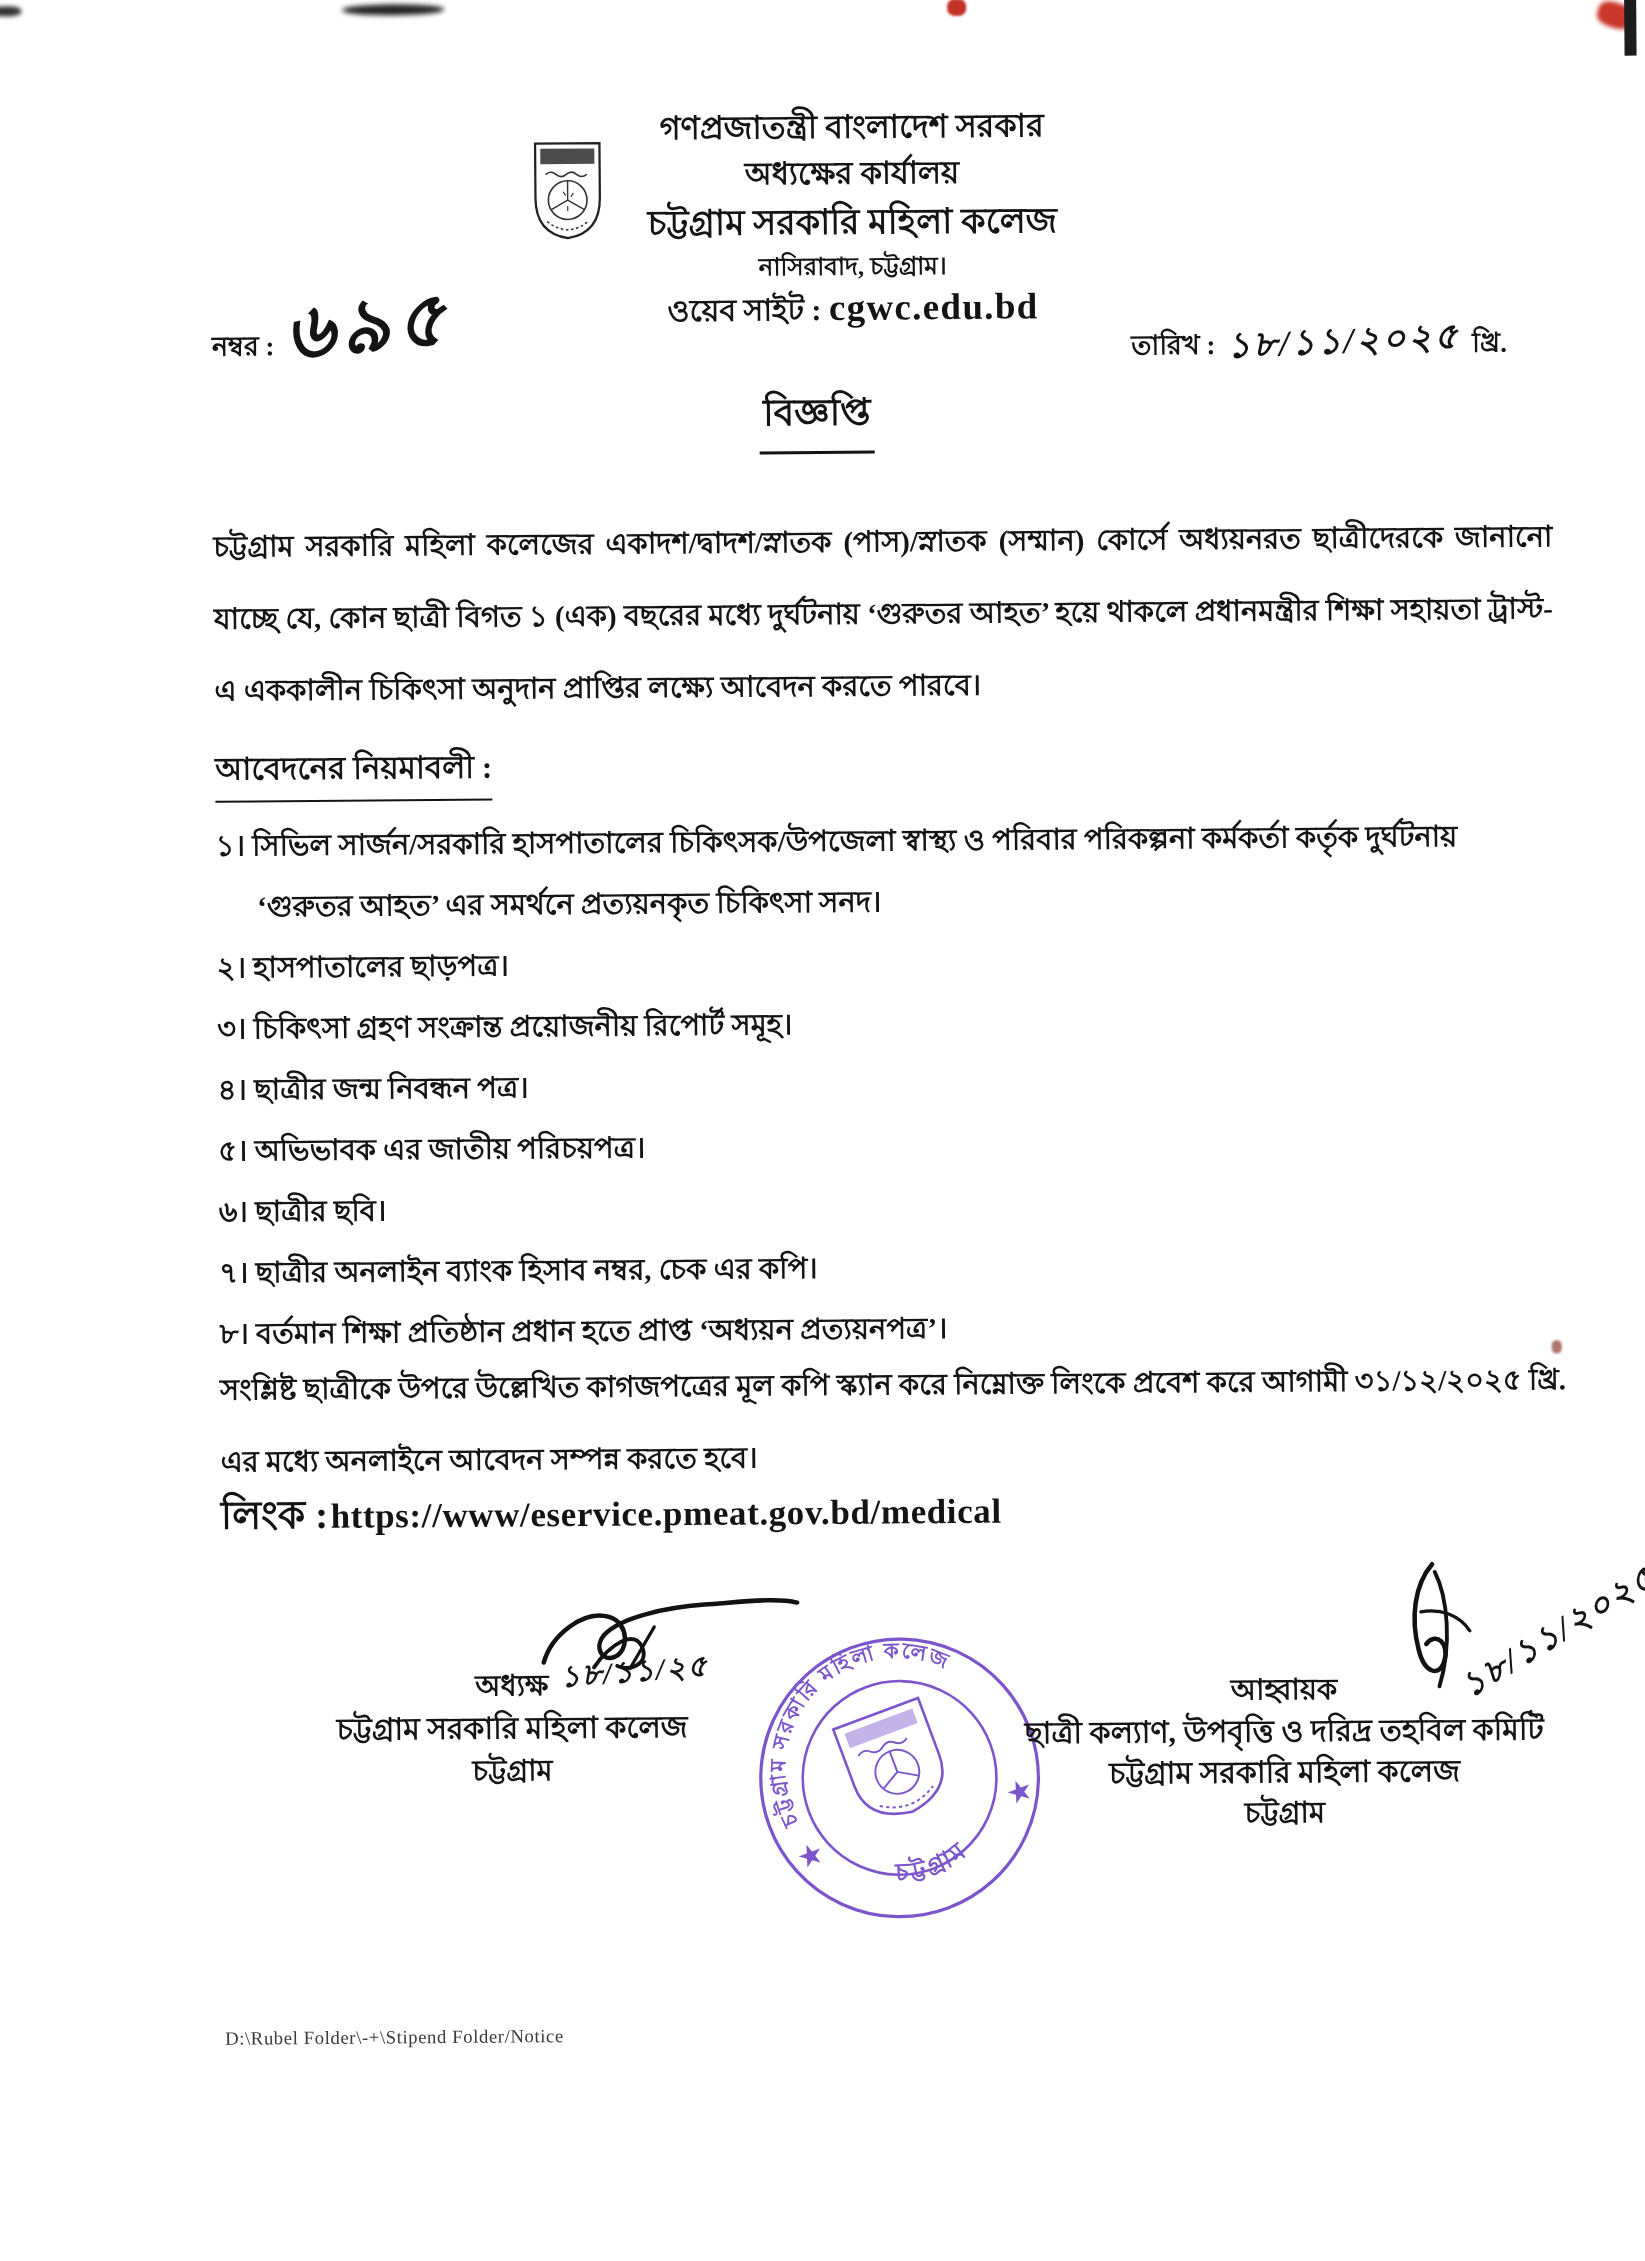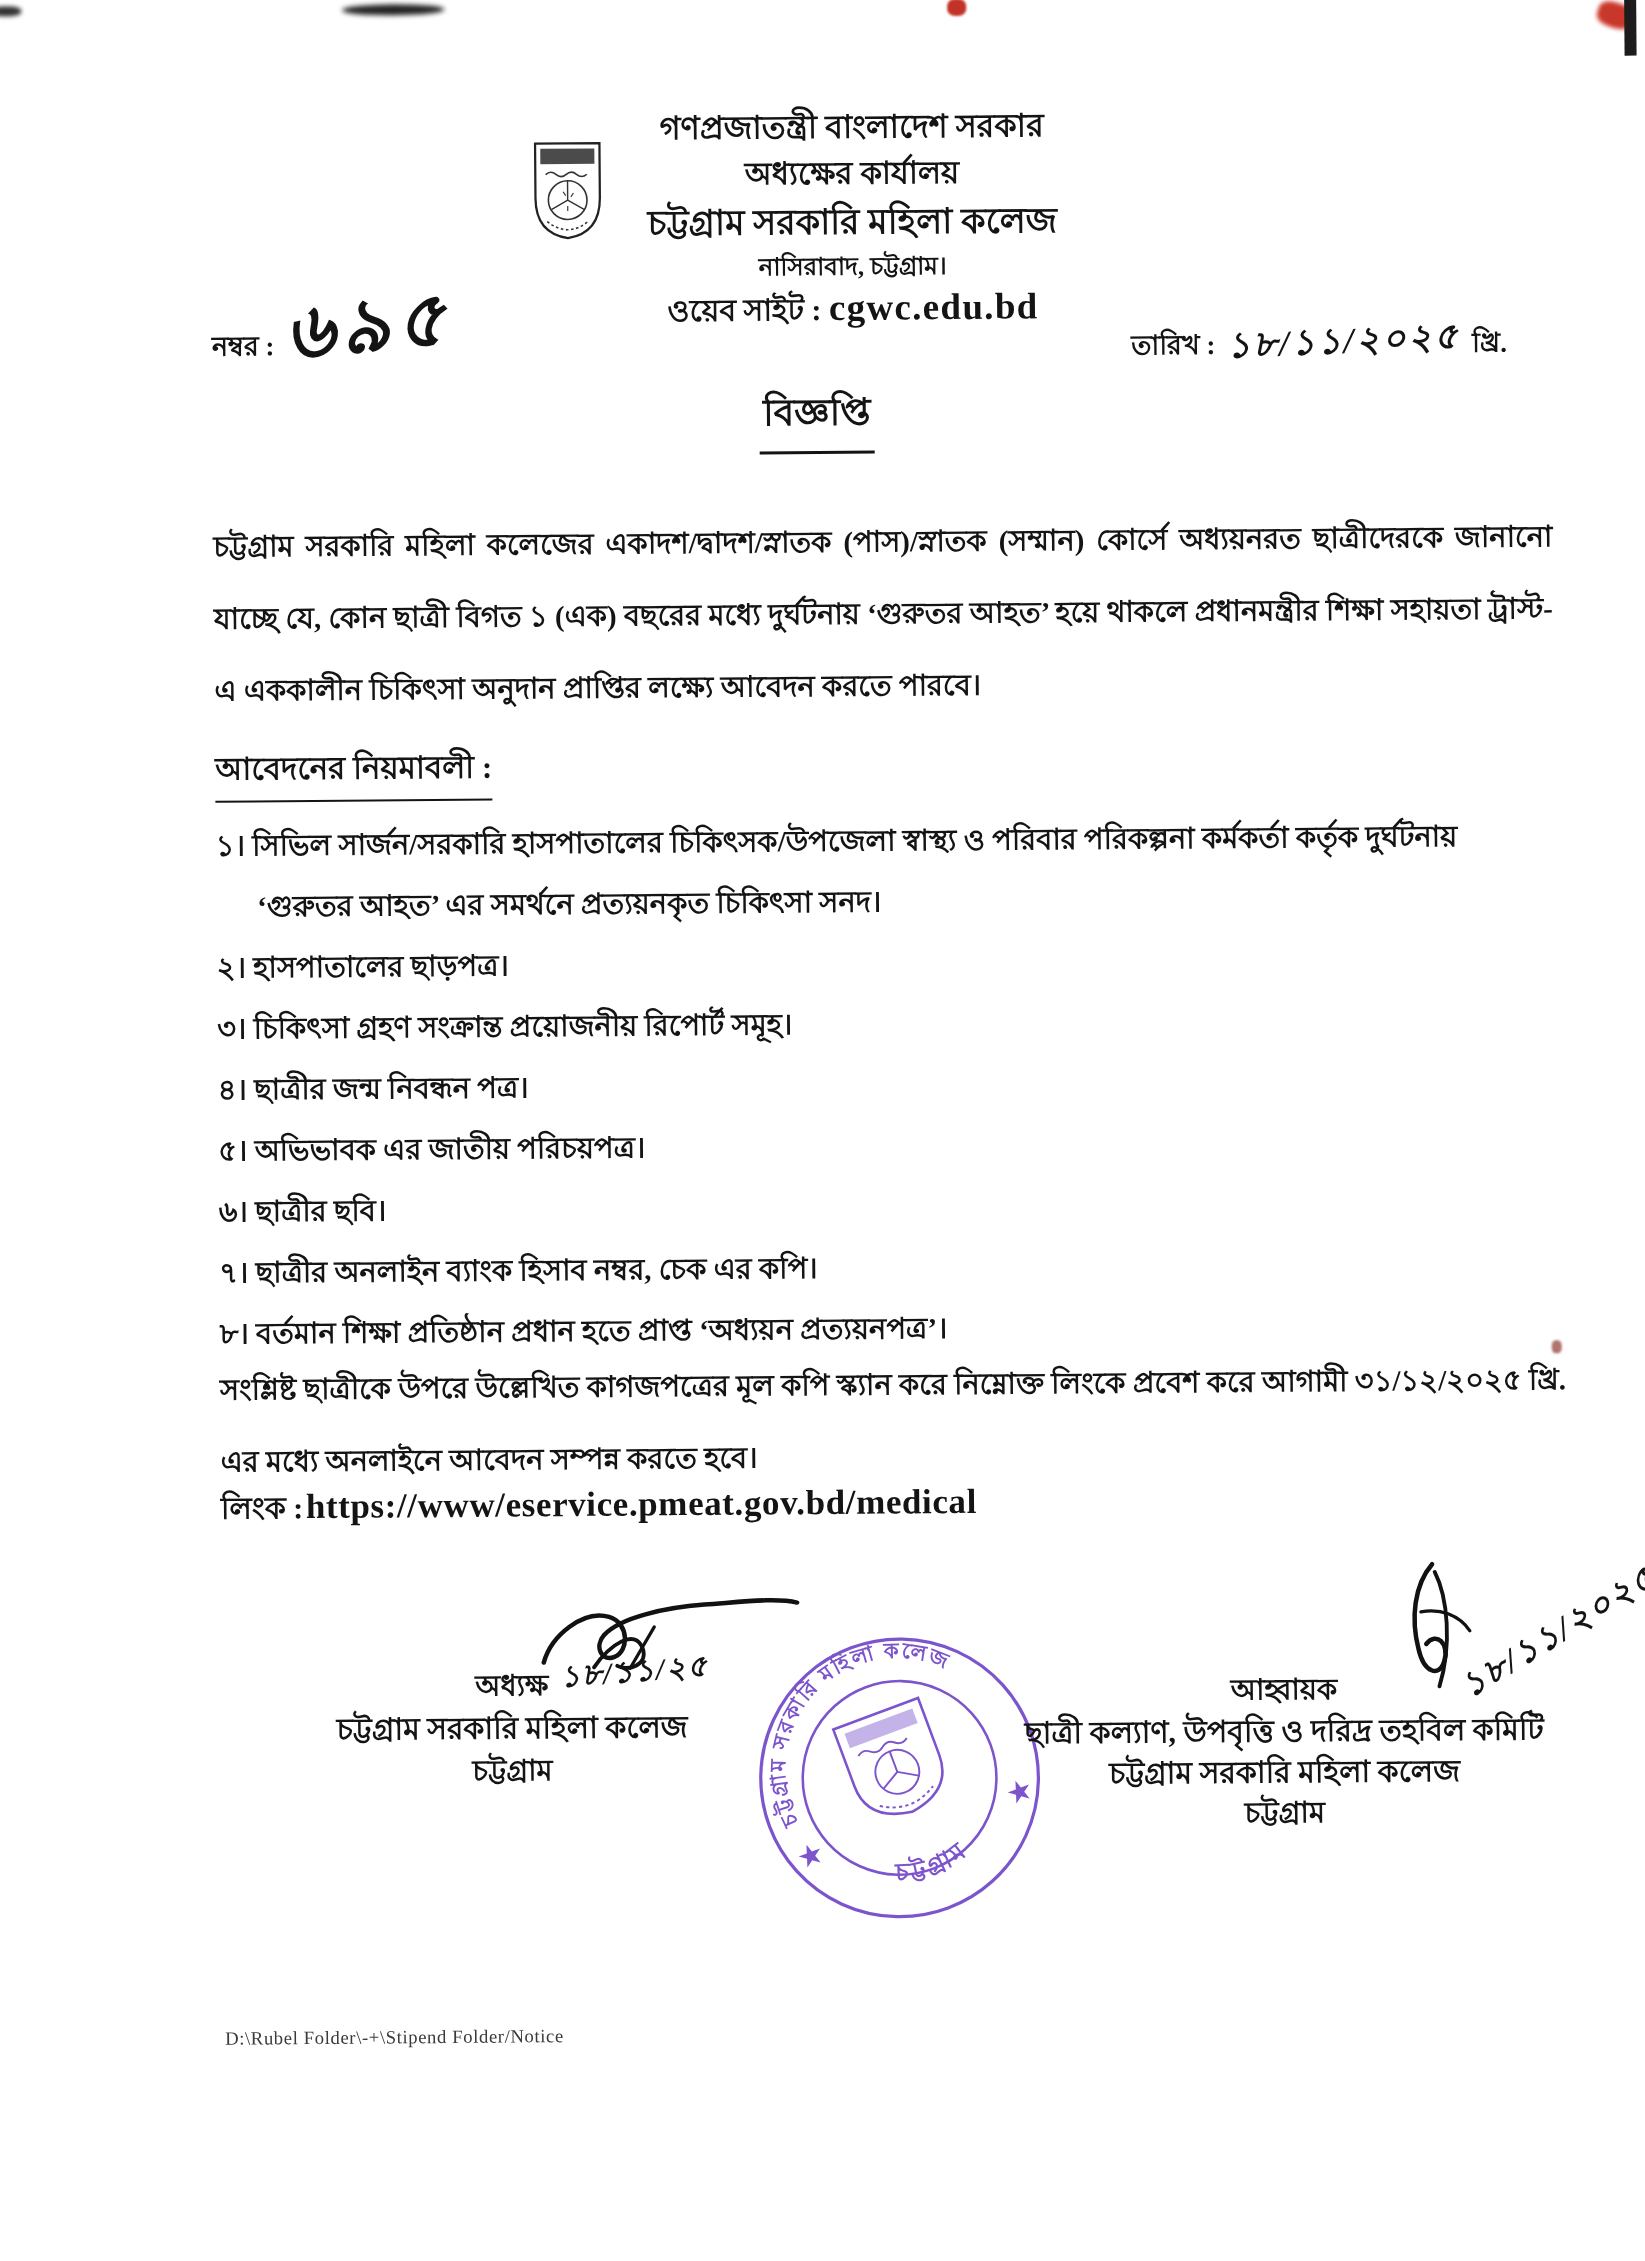--- a/index.html
+++ b/index.html
@@ -30,21 +30,21 @@
   
   .intro{position:absolute;top:477px;left:218px;width:1339px;font-size:29px;font-weight:600;
          line-height:72px;text-align:justify;}
   .rules-head-wrap{position:absolute;top:740px;left:218px;}
   .rules-head{display:inline-block;font-size:31px;font-weight:700;border-bottom:2.6px solid #141414;padding-bottom:3.9px;}
   .rules{position:absolute;top:811px;left:218px;width:1339px;list-style:none;margin:0;padding:0;}
   .rules li{font-size:29px;font-weight:600;line-height:61px;padding-left:41px;text-indent:-41px;}
   .closing{position:absolute;top:1320px;left:218px;width:1346px;font-size:29px;font-weight:600;
            line-height:72px;text-align:justify;}
   .linkline{position:absolute;top:1480px;left:218px;white-space:nowrap;}
-  .linkline .lbl{font-size:30px;font-weight:700;}
+  .linkline .lbl{font-size:39px;font-weight:700;}
   .linkline .url{font-size:35px;font-weight:700;letter-spacing:0.6px;}
   
   .sig-left{position:absolute;left:298px;top:1587px;width:419px;text-align:center;}
   .sig-left .sig-svg{position:absolute;left:230px;top:1.3px;}
   .sig-left .sig-date{position:absolute;left:258px;top:59px;font-size:30px;font-style:italic;font-weight:700;
                       transform:rotate(-4deg);letter-spacing:1.9px;white-space:nowrap;}
   .sig-left .t1{margin-top:76px;font-size:29px;font-weight:700;line-height:41px;}
   .sig-left .t2{font-size:30px;font-weight:700;line-height:43px;}
   .sig-left .t3{font-size:29px;font-weight:700;line-height:43px;}
   .sig-right{position:absolute;left:986px;top:1560px;width:587px;text-align:center;}

